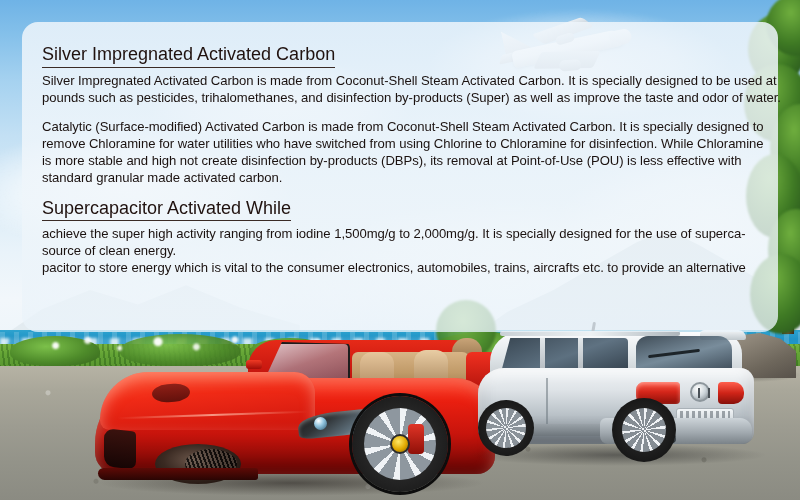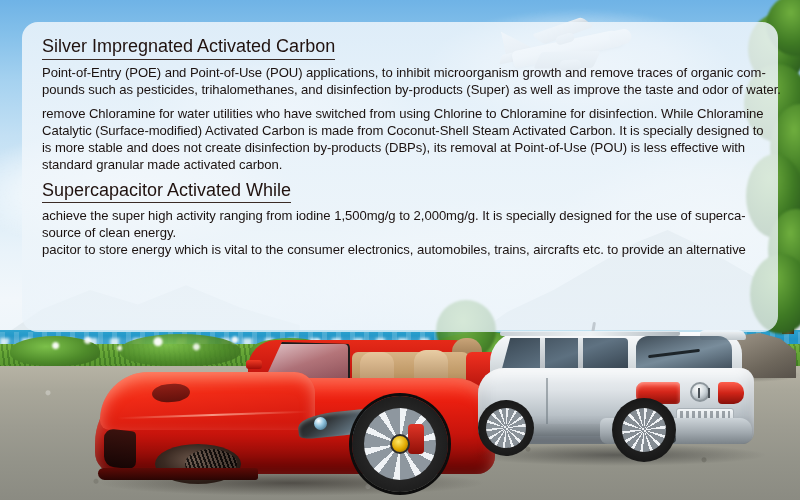--- a/index.html
+++ b/index.html
@@ -491,21 +491,21 @@
       rgba(240,246,251,.84) 35%,
       rgba(238,245,250,.80) 70%,
       rgba(234,243,250,.78) 100%);
     border-radius:16px;
     padding:10px 12px 8px 12px;
   }
   .panel-title {
     font-size:25px; font-weight:400; letter-spacing:.4px;
     color:#2a1c19; line-height:1.15; margin:3px 0 9px 10px;
   }
-  .section { margin:4px 0 4px 8px; }
+  .section { margin:12px 0 4px 8px; }
   .section-heading {
     font-size:18px; font-weight:400; color:#20120f;
     display:inline-block; border-bottom:1.6px solid #3a2b26;
     padding-bottom:1px; margin-bottom:2px; line-height:1.2;
   }
   .section-body {
     font-size:13.1px; color:#1b1210; line-height:1.30;
     margin-top:2px; letter-spacing:-.05px;
   }
   .section-body p { margin:0; white-space:nowrap; }
@@ -624,30 +624,30 @@
     <div class="canopy tc5"></div>
     <div class="canopy tc6"></div>
     <div class="canopy tc7"></div>
   </div>
 
   <div class="panel">
 
     <div class="section sec-1">
       <div class="section-heading">Silver Impregnated Activated Carbon</div>
       <div class="section-body">
-        <p>Point-of-Entry (POE) and Point-of-Use (POU) applications, to inhibit microorganism growth and remove traces of organic com-</p>
+        <p>Silver Impregnated Activated Carbon is made from Coconut-Shell Steam Activated Carbon. It is specially designed to be used at</p>
         <p>pounds such as pesticides, trihalomethanes, and disinfection by-products (Super) as well as improve the taste and odor of water.</p>
       </div>
     </div>
 
     <div class="section sec-2">
       <div class="section-body">
+        <p>Catalytic (Surface-modified) Activated Carbon is made from Coconut-Shell Steam Activated Carbon. It is specially designed to</p>
         <p>remove Chloramine for water utilities who have switched from using Chlorine to Chloramine for disinfection.  While Chloramine</p>
-        <p>Catalytic (Surface-modified) Activated Carbon is made from Coconut-Shell Steam Activated Carbon. It is specially designed to</p>
-        <p>is more stable and does not create disinfection by-products (DBPs), its removal at Point-of-Use (POU) is less effective with</p>
+        <p>is more stable and high not create disinfection by-products (DBPs), its removal at Point-of-Use (POU) is less effective with</p>
         <p>standard granular made activated carbon.</p>
       </div>
     </div>
 
     <div class="section sec-3">
       <div class="section-heading">Supercapacitor Activated While</div>
       <div class="section-body">
         <p>achieve the super high activity ranging from iodine 1,500mg/g to 2,000mg/g.  It is specially designed for the use of superca-</p>
         <p>source of clean energy.</p>
         <p>pacitor to store energy which is vital to the consumer electronics, automobiles, trains, aircrafts etc. to provide an alternative</p>

